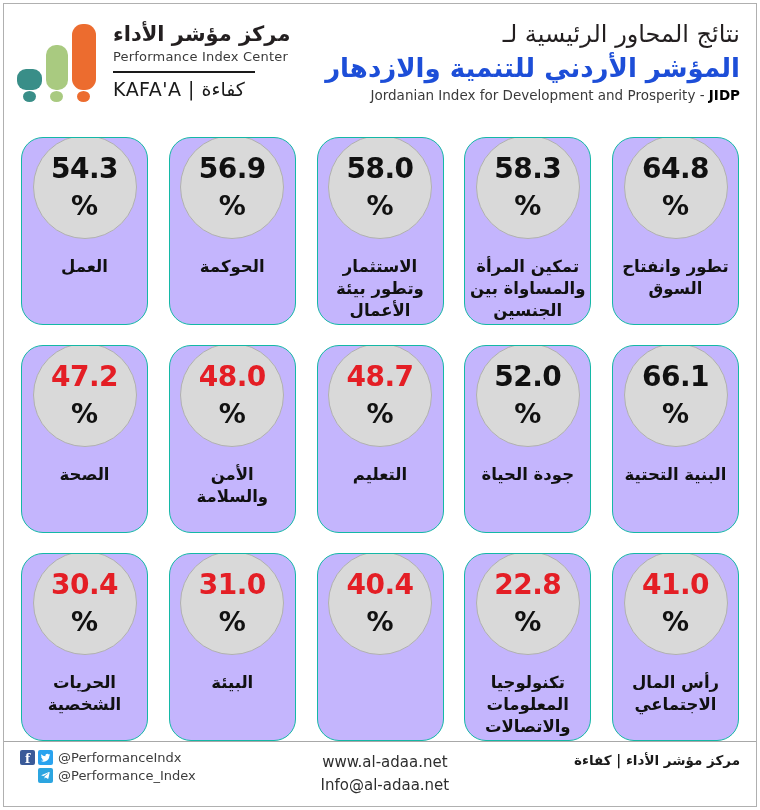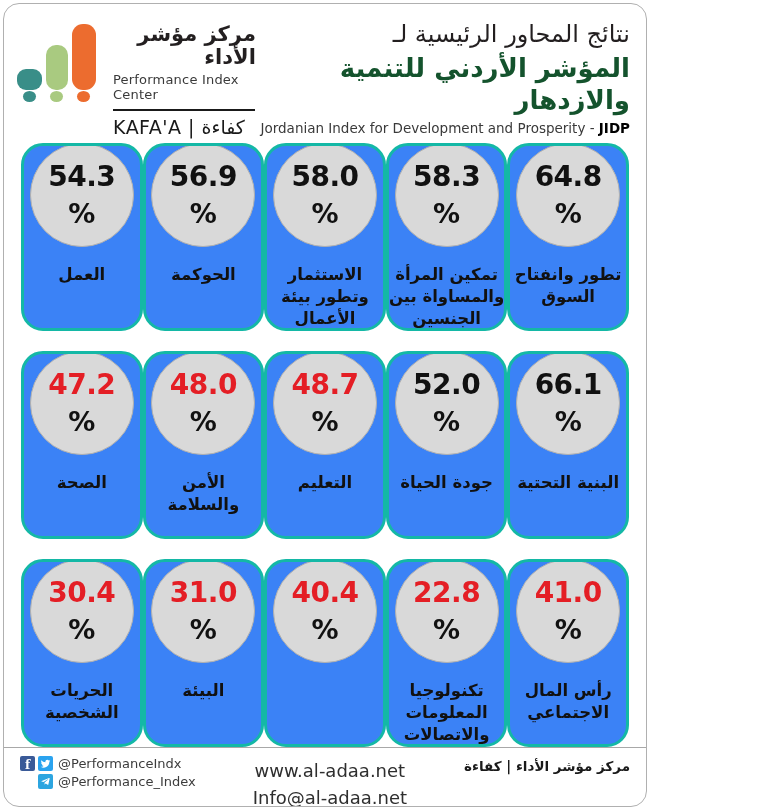--- a/index.html
+++ b/index.html
@@ -1,17 +1,17 @@
 <!DOCTYPE html>
 <html lang="ar"><head>
 <meta charset="utf-8">
 <style>
   html,body{margin:0;padding:0;background:#ffffff;}
   body{width:760px;height:810px;font-family:"DejaVu Sans","Liberation Sans",sans-serif;-webkit-font-smoothing:antialiased;}
-  .page{box-sizing:border-box;width:644px;height:804px;margin:3px;border:1px solid #b0b0b0;border-radius:16px;background:#fff;display:flex;flex-direction:column;overflow:hidden;}
+  .page{box-sizing:border-box;width:754px;height:804px;margin:3px;border:1px solid #b0b0b0;border-radius:0;background:#fff;display:flex;flex-direction:column;overflow:hidden;}
 
   
   .header{display:flex;justify-content:space-between;align-items:flex-start;padding:10px 16px 0 12px;height:118px;}
   .logo{display:flex;gap:13px;}
   .logo-graphic{position:relative;width:84px;height:95px;flex:0 0 auto;}
   .logo-graphic .bar{position:absolute;}
   .bar-teal{left:1px;bottom:19px;width:25px;height:21px;border-radius:9px;background:#398e88;}
   .bar-green{left:30px;bottom:19px;width:22px;height:45px;border-radius:10px;background:#a9ca80;}
   .bar-orange{left:56px;bottom:19px;width:24px;height:66px;border-radius:11px;background:#ec6c2f;}
   .dot{position:absolute;bottom:7px;width:13px;height:11px;border-radius:50%;}
@@ -25,37 +25,37 @@
   .logo-brand{font-size:19px;color:#1a1a1a;letter-spacing:.5px;}
   .title-block{text-align:right;padding-top:6px;}
   .title-line1{font-size:24px;color:#231f20;direction:rtl;line-height:1.2;}
   .title-line2{font-size:26px;font-weight:bold;direction:rtl;line-height:1.25;margin-top:3px;}
   .title-line3{font-size:13.5px;color:#3a3a3a;margin-top:3px;}
   .title-line3 b{color:#000;}
 
   
   .grid{margin-top:11px;padding:0 17px;display:flex;flex-direction:column;gap:20px;}
   .row{display:flex;justify-content:space-between;}
-  .card{box-sizing:border-box;width:127px;height:188px;border:3px solid #14b8a6;border-radius:22px;background:#3b82f6;overflow:hidden;display:flex;flex-direction:column;align-items:center;}
+  .card{box-sizing:border-box;width:127px;height:188px;border:1px solid #14b8a6;border-radius:22px;background:#c4b5fd;overflow:hidden;display:flex;flex-direction:column;align-items:center;}
   .circle{box-sizing:border-box;flex:0 0 auto;width:104px;height:104px;margin-top:-3px;border-radius:50%;background:#d9d9d9;border:1px solid #b0b0b0;display:flex;flex-direction:column;align-items:center;justify-content:center;}
   .value{font-size:28px;font-weight:bold;line-height:1;letter-spacing:-.5px;}
   .unit{font-size:27px;font-weight:bold;color:#111;line-height:1;margin-top:9px;}
   .label{margin-top:17px;font-size:16.5px;font-weight:bold;color:#111;text-align:center;direction:rtl;white-space:pre-line;line-height:1.32;}
 
   
   .footer{margin-top:auto;border-top:1px solid #a8a8a8;padding:8px 16px 10px 14px;display:flex;justify-content:space-between;align-items:flex-start;}
   .social{font-size:13px;color:#3c3c3c;}
   .social-line{display:flex;align-items:center;gap:5px;margin-bottom:3px;}
   .social-icons{display:flex;gap:3px;width:35px;justify-content:flex-end;}
   .sicon{width:15px;height:15px;border-radius:2px;display:flex;align-items:center;justify-content:center;flex:0 0 auto;}
   .fb{background:#3a5a98;color:#fff;font-size:12px;font-weight:bold;font-family:"DejaVu Serif","Liberation Serif",serif;line-height:1;padding-top:2px;box-sizing:border-box;}
   .tw{background:#2aa3ef;}
   .tg{background:#2ca5e0;}
   .sicon svg{width:11px;height:11px;fill:#fff;}
-  .contact{text-align:center;font-size:18px;color:#2e2e2e;line-height:1.5;padding-top:1px;}
+  .contact{text-align:center;font-size:15px;color:#2e2e2e;line-height:1.5;padding-top:1px;}
   .address{text-align:right;direction:rtl;font-size:13.5px;font-weight:bold;color:#1a1a1a;line-height:1.5;}
 </style>
 </head>
 <body>
 
 <div class="page">
 
   <div class="header">
     <div class="logo">
       <div class="logo-graphic">
@@ -68,21 +68,21 @@
       </div>
       <div class="logo-text">
         <div class="logo-ar">مركز مؤشر الأداء</div>
         <div class="logo-en">Performance Index Center</div>
         <hr class="logo-rule">
         <div class="logo-brand">KAFA'A | كفاءة</div>
       </div>
     </div>
     <div class="title-block">
       <div class="title-line1">نتائج المحاور الرئيسية لـ</div>
-      <div class="title-line2" style="color: #14532d; margin-left: 13px;">المؤشر الأردني للتنمية والازدهار</div>
+      <div class="title-line2" style="color: #1d4ed8; margin-left: 13px;">المؤشر الأردني للتنمية والازدهار</div>
       <div class="title-line3"><span>Jordanian Index for Development and Prosperity - </span><b>JIDP</b></div>
     </div>
   </div>
 
   <div class="grid">
     <div class="row">
       <div class="card">
         <div class="circle">
           <div class="value" style="color: rgb(17, 17, 17);">54.3</div>
           <div class="unit">%</div>

